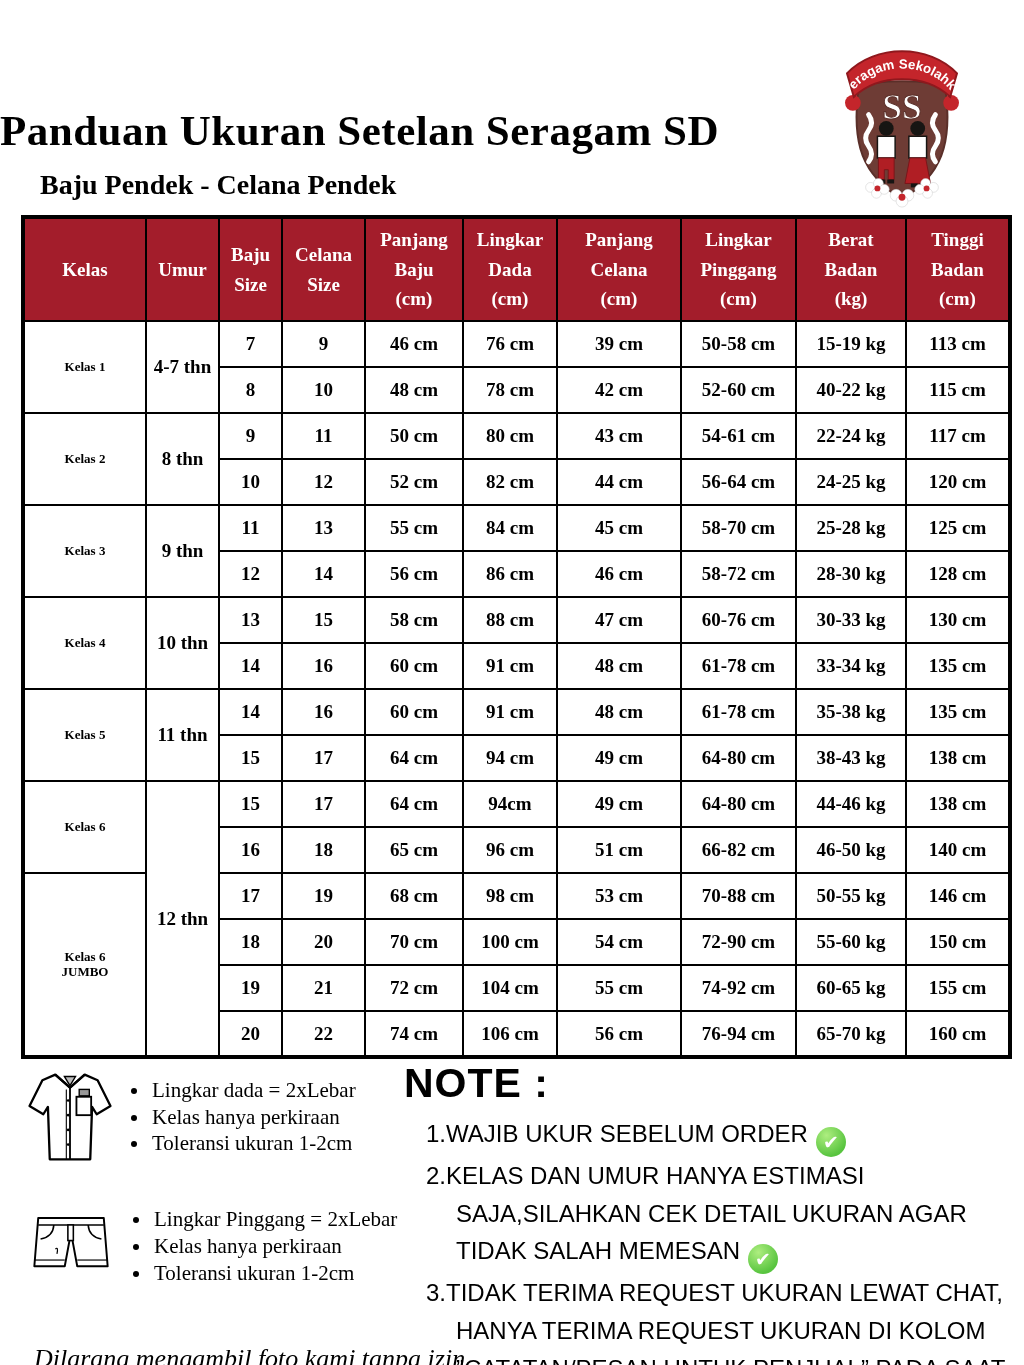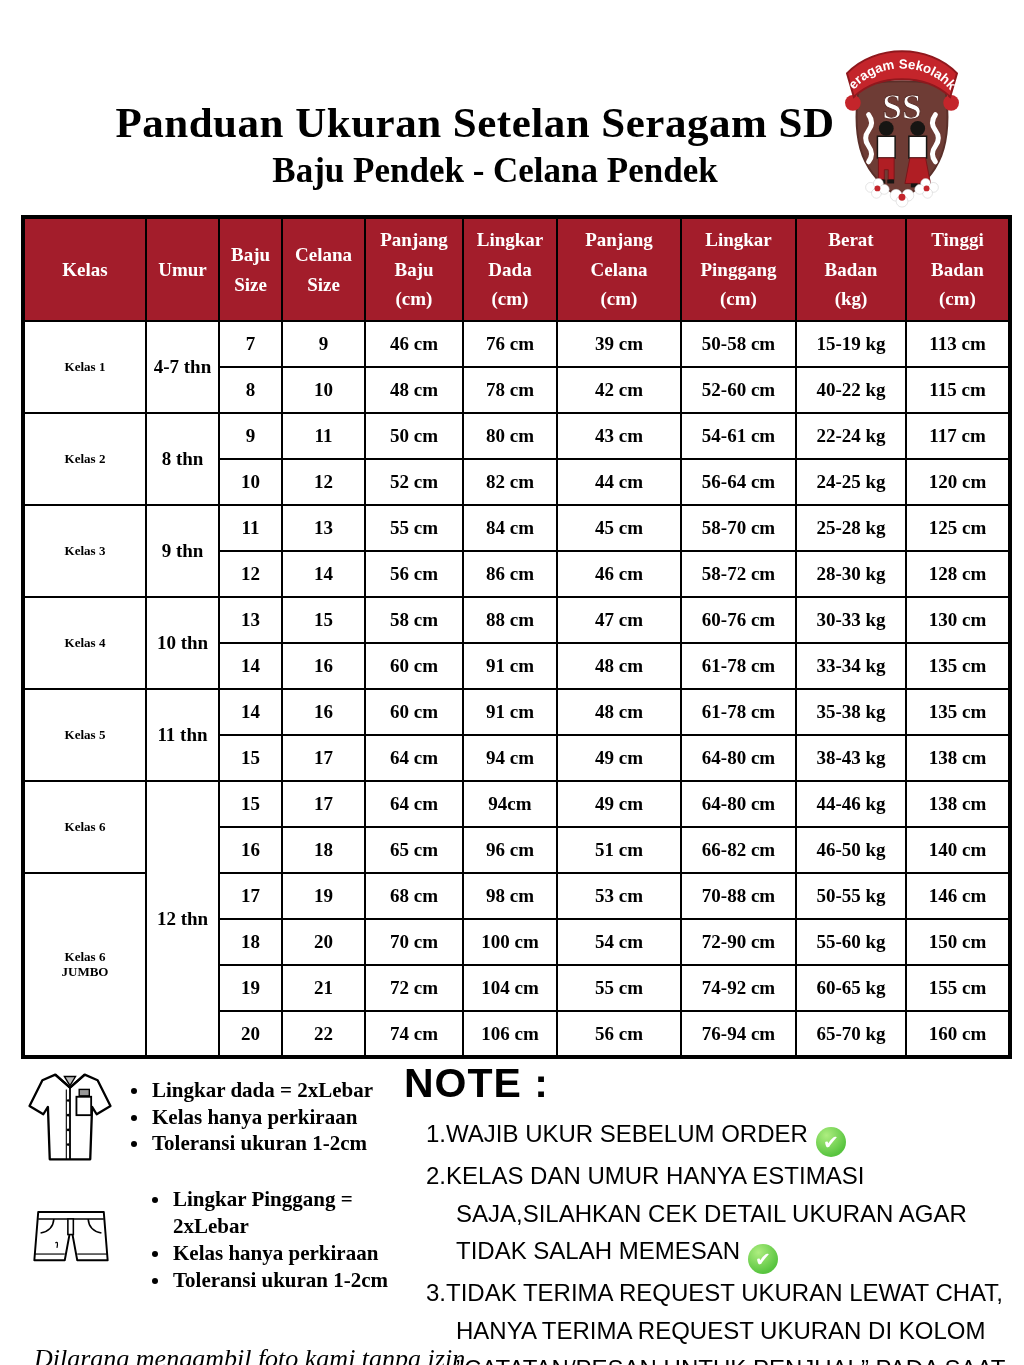--- a/index.html
+++ b/index.html
@@ -4,44 +4,44 @@
 <style>
   :root{
     --header-bg:#A31D2B; --border:#000; --logo-red:#C4252B; --logo-maroon:#6E3C35;
   }
   *{box-sizing:border-box;}
   html,body{margin:0;padding:0;background:#fff;}
   .page{position:relative;width:1024px;height:1365px;background:#fff;overflow:hidden;
         font-family:"Liberation Serif",serif;color:#000;}
 
   
-  .titles{position:absolute;left:0;top:98px;width:950px;text-align:center;}
+  .titles{position:absolute;left:0;top:106px;width:950px;text-align:left;}
   .title{font-size:43px;font-weight:bold;margin:0;letter-spacing:.5px;}
-  .subtitle{font-size:35px;font-weight:bold;margin:4px 0 0 40px;}
+  .subtitle{font-size:28px;font-weight:bold;margin:14px 0 0 40px;}
   .logo{position:absolute;right:52px;top:38px;width:140px;height:172px;}
 
   
   table.size{position:absolute;left:21px;top:215px;width:987px;border-collapse:collapse;
              table-layout:fixed;border:4px solid var(--border);}
   table.size th,table.size td{border:2px solid var(--border);text-align:center;vertical-align:middle;
              font-weight:bold;padding:0 2px;}
   table.size thead tr{height:104px;}
   table.size th{background:var(--header-bg);color:#fff;font-size:19px;line-height:1.55;white-space:pre-line;}
   table.size tbody tr{height:46px;}
   table.size td{font-size:19px;}
   table.size td.kelas{font-size:13px;white-space:pre-line;line-height:1.1;}
 
   
   .tips{position:absolute;left:24px;top:1066px;width:385px;}
   .tip-row{display:flex;align-items:center;}
-  .tip-row + .tip-row{margin-top:18px;gap:19px;}
+  .tip-row + .tip-row{margin-top:38px;}
   .tip-icon{flex:0 0 auto;}
   .tip-icon.shirt{width:92px;height:102px;margin-right:14px;}
   .tip-icon.shorts{width:78px;height:76px;margin:0 22px 0 8px;}
-  ul.tips-list{margin:0;padding-left:20px;font-size:21px;font-weight:bold;line-height:1.28;}
+  ul.tips-list{margin:0;padding-left:20px;font-size:21px;font-weight:normal;line-height:1.28;}
   ul.tips-list li{padding-left:2px;}
 
   .footer-note{position:absolute;left:34px;top:1318px;font-size:26px;font-style:italic;
                font-family:"Liberation Serif",serif;}
 
   
   .note{position:absolute;left:404px;top:1060px;width:616px;font-family:"Liberation Sans",sans-serif;}
   .note-heading{font-size:41px;font-weight:bold;margin:0 0 8px 0;letter-spacing:1px;}
   ol.note-list{list-style:none;margin:0;padding:0 0 0 22px;}
   ol.note-list li{font-size:24px;line-height:1.57;padding-left:30px;text-indent:-30px;}

